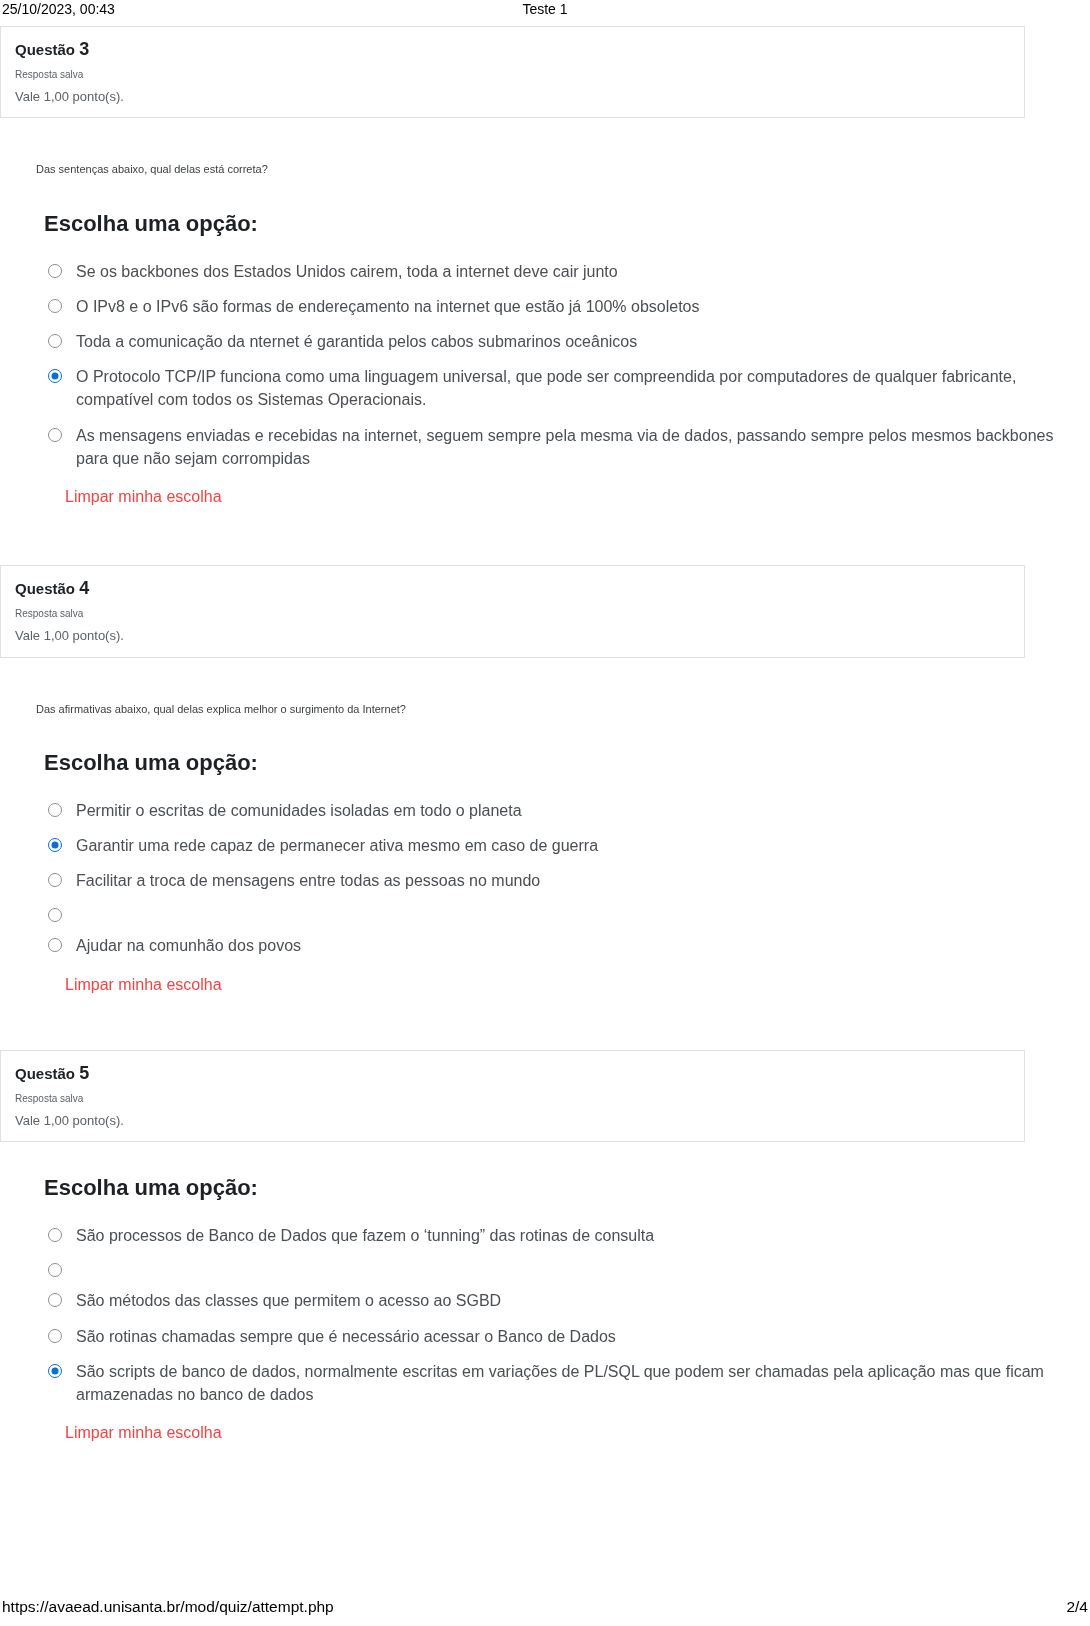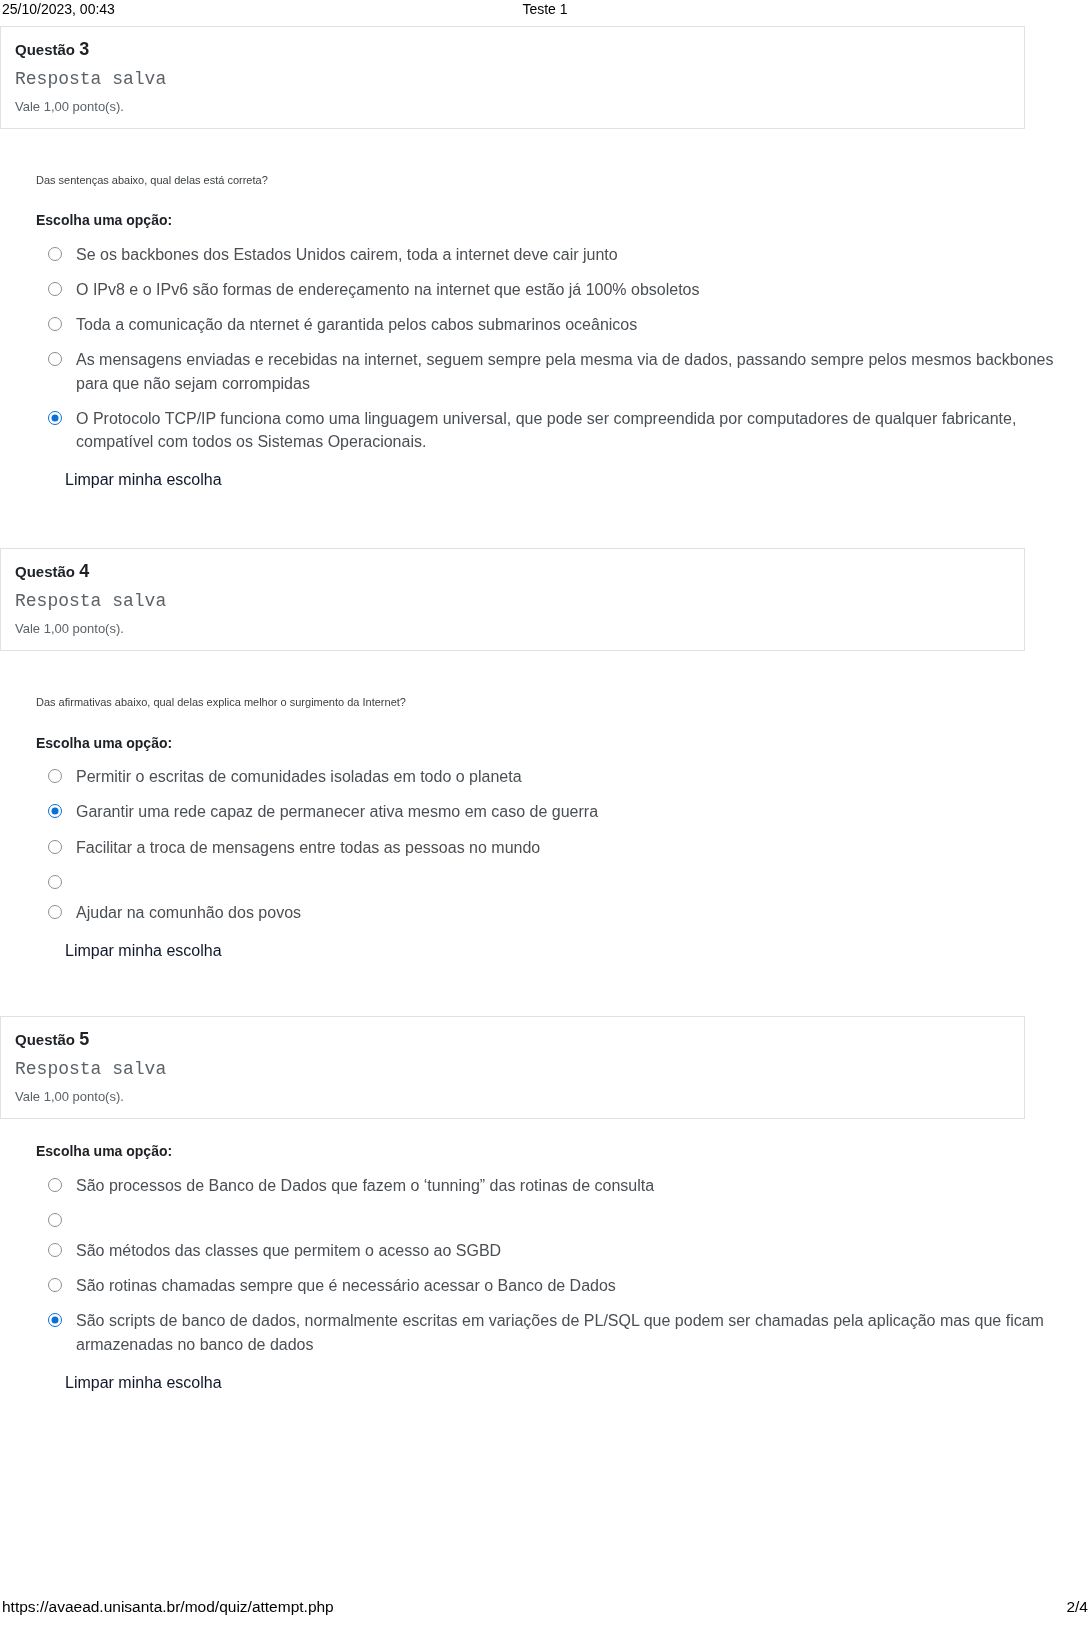--- a/index.html
+++ b/index.html
@@ -91,49 +91,48 @@
     font-weight: bold;
     color: #1d2125;
     line-height: 1.25;
     margin: 0 0 7px 0;
   }
   .q-number .q-num-big {
     font-size: 18px;
     font-weight: bold;
   }
   .q-state {
-    font-size: 18px;
+    font-size: 10px;
     color: #5b6268;
     line-height: 1.3;
     margin: 0 0 8px 0;
-    font-family: Liberation Mono, monospace;
   }
   .q-grade {
     font-size: 13px;
     color: #5b6268;
     line-height: 1.3;
     margin: 0;
   }
 
   .q-body {
     padding: 0 0 0 36px;
   }
   .q-text {
     font-size: 11px;
     color: #3c4043;
     line-height: 1.4;
     margin: 0;
     padding-top: 44px;
   }
   .q-prompt {
-    font-size: 14px;
+    font-size: 22px;
     color: #1d2125;
     font-weight: bold;
     line-height: 1.4;
-    margin: 0;
+    margin: 8px;
     padding-top: 23px;
   }
 
   .answers {
     margin: 0;
     padding: 12px 0 0 0;
     list-style: none;
   }
   .answer {
     position: relative;
@@ -175,21 +174,21 @@
     line-height: 1.45;
     color: #4a4f54;
     margin-left: 14px;
     max-width: 985px;
   }
 
   .clear-choice {
     display: inline-block;
     margin: 16px 0 0 29px;
     font-size: 16px;
-    color: #0f172a;
+    color: #ef4444;
     text-decoration: none;
     line-height: 1.4;
   }
 
   
   .gap-after-q3 { height: 57px; }
   .gap-after-q4 { height: 54px; }
 </style>
 </head>
 <body>
@@ -219,27 +218,27 @@
           <span class="answer-text">Se os backbones dos Estados Unidos cairem, toda a internet deve cair junto</span>
         </li>
         <li class="answer">
           <span class="radio"></span>
           <span class="answer-text">O IPv8 e o IPv6 são formas de endereçamento na internet que estão já 100% obsoletos</span>
         </li>
         <li class="answer">
           <span class="radio"></span>
           <span class="answer-text">Toda a comunicação da nternet é garantida pelos cabos submarinos oceânicos</span>
         </li>
+        <li class="answer selected">
+          <span class="radio"></span>
+          <span class="answer-text">O Protocolo TCP/IP funciona como uma linguagem universal, que pode ser compreendida por computadores de qualquer fabricante, compatível com todos os Sistemas Operacionais.</span>
+        </li>
         <li class="answer">
           <span class="radio"></span>
           <span class="answer-text">As mensagens enviadas e recebidas na internet, seguem sempre pela mesma via de dados, passando sempre pelos mesmos backbones para que não sejam corrompidas</span>
-        </li>
-        <li class="answer selected">
-          <span class="radio"></span>
-          <span class="answer-text">O Protocolo TCP/IP funciona como uma linguagem universal, que pode ser compreendida por computadores de qualquer fabricante, compatível com todos os Sistemas Operacionais.</span>
         </li>
       </ul>
       <a class="clear-choice" href="#">Limpar minha escolha</a>
     </div>
   </section>
 
   <div class="gap-after-q3"></div>
 
   <section class="question">
     <div class="q-info">

